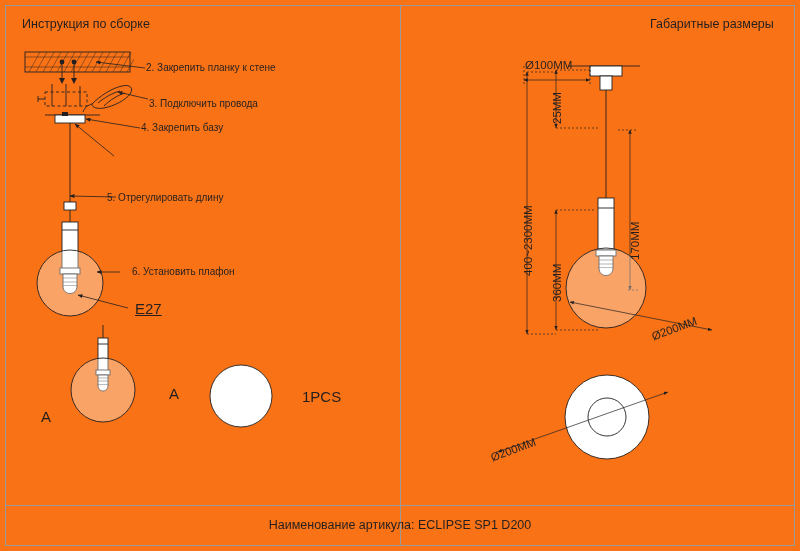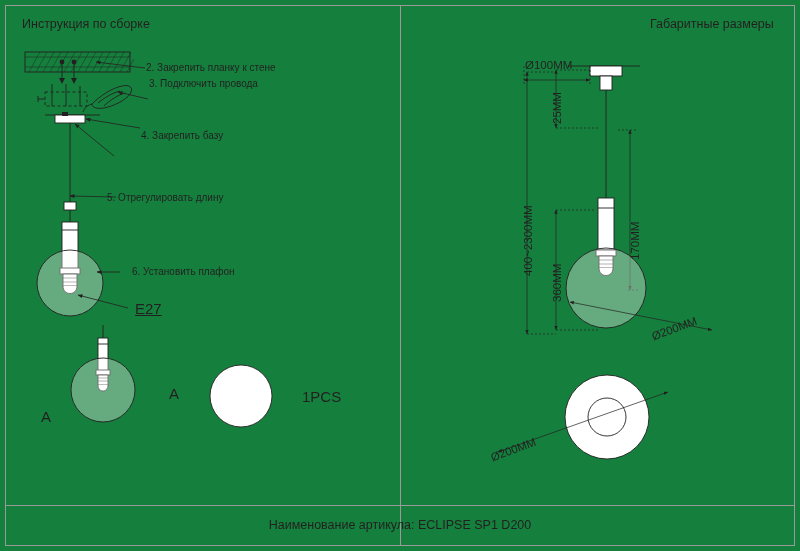--- a/index.html
+++ b/index.html
@@ -7,21 +7,21 @@
     padding: 0;
     background: #ffffff;
   }
   body {
     font-family: "Liberation Sans", sans-serif;
   }
   #page {
     position: relative;
     width: 800px;
     height: 551px;
-    background: #15803d;
+    background: #f97316;
     overflow: hidden;
   }
   .frame {
     position: absolute;
     left: 5px;
     top: 5px;
     width: 790px;
     height: 541px;
     border: 1px solid #9a9a9a;
     box-sizing: border-box;
@@ -281,22 +281,22 @@
         <circle cx="607" cy="417" r="19" fill="#ffffff"></circle>
       </g>
       <g stroke-width="0.7">
         <line x1="498" y1="452" x2="668" y2="392" marker-start="url(#arrowback)" marker-end="url(#arrow)"></line>
       </g>
 
     </g>
   </svg>
 
   <div class="step-label" style="left:146px; top:62px;">2. Закрепить планку к стене</div>
-  <div class="step-label" style="left:149px; top:78px;text-align:center;">3. Подключить провода</div>
-  <div class="step-label" style="left:141px; top:122px;margin-top:8px;">4. Закрепить базу</div>
+  <div class="step-label" style="left:149px; top:98px;text-align:center;">3. Подключить провода</div>
+  <div class="step-label" style="left:141px; top:122px;">4. Закрепить базу</div>
   <div class="step-label" style="left:107px; top:192px;">5. Отрегулировать длину</div>
   <div class="step-label" style="left:124px; top:266px;margin-left:8px;">6. Установить плафон</div>
 
   <div class="big-label" style="left:135px; top:300px;text-decoration:underline;">E27</div>
   <div class="big-label" style="left:41px; top:408px;">A</div>
   <div class="big-label" style="left:169px; top:385px;">A</div>
   <div class="big-label" style="left:302px; top:388px;text-align:right;">1PCS</div>
 
   <div class="dim-label" style="left:525px; top:59px;">Ø100MM</div>
   <div class="dim-label rot90" style="left:551px; top:124px;">25MM</div>

